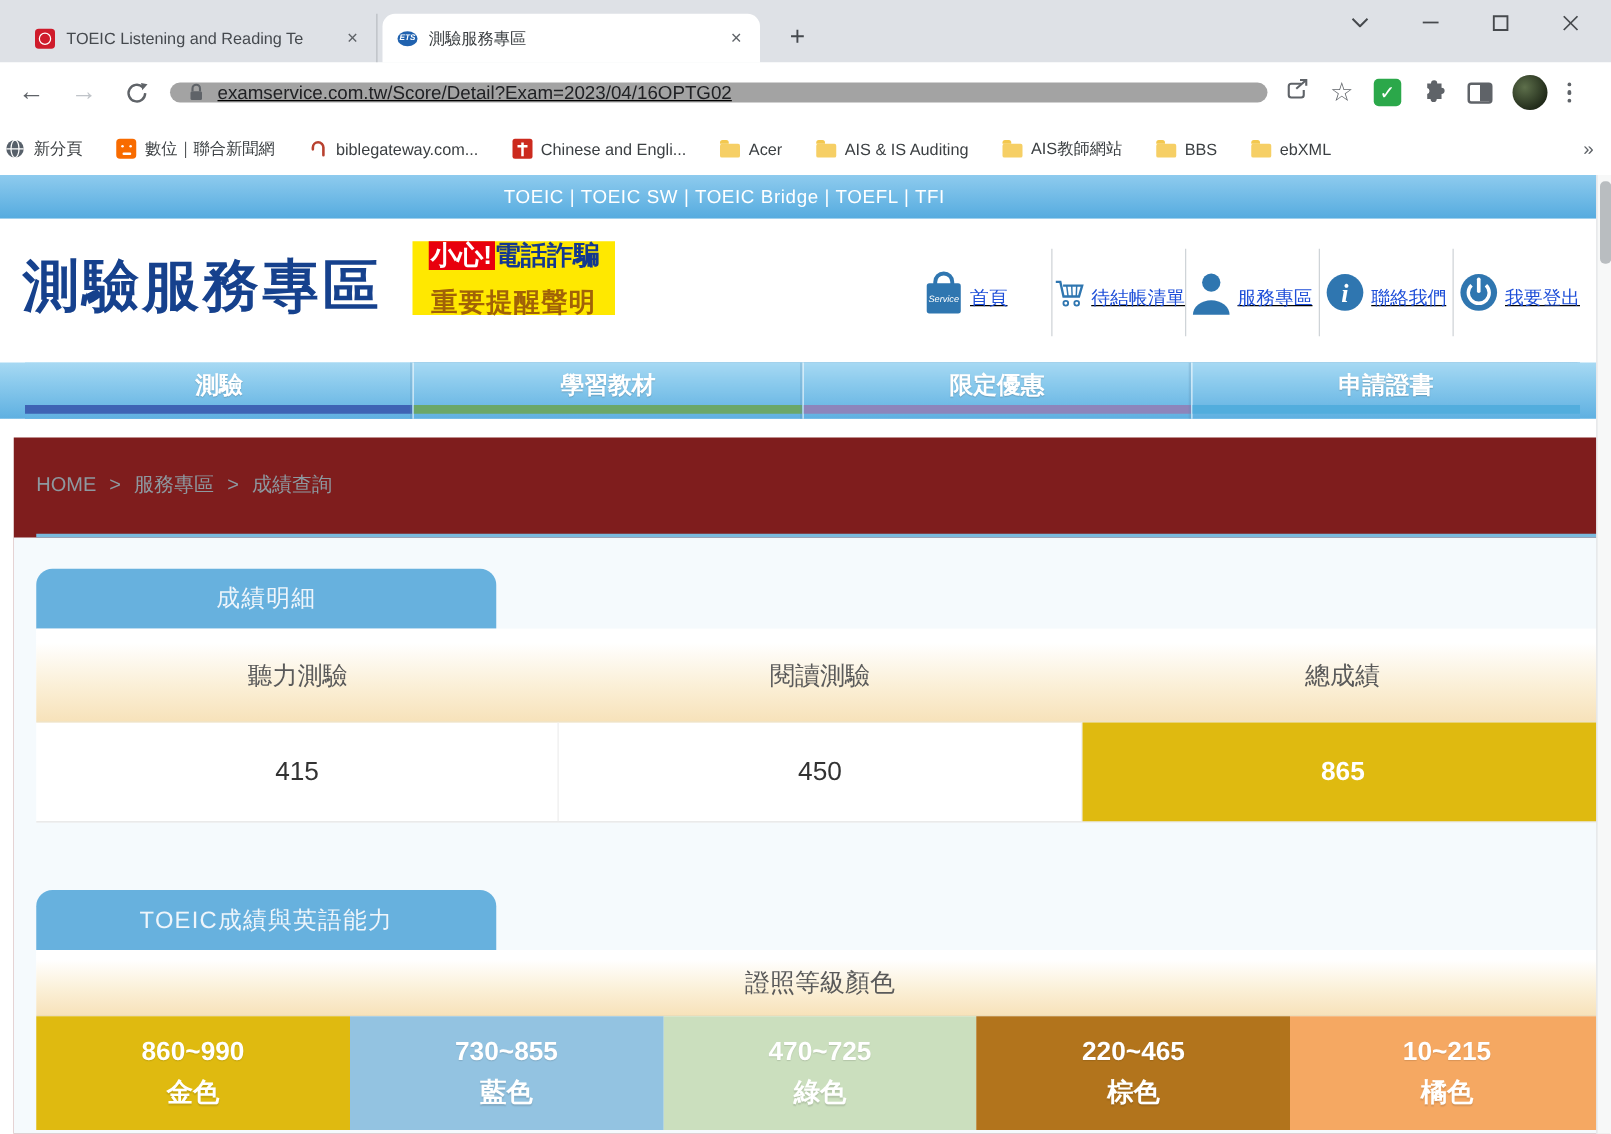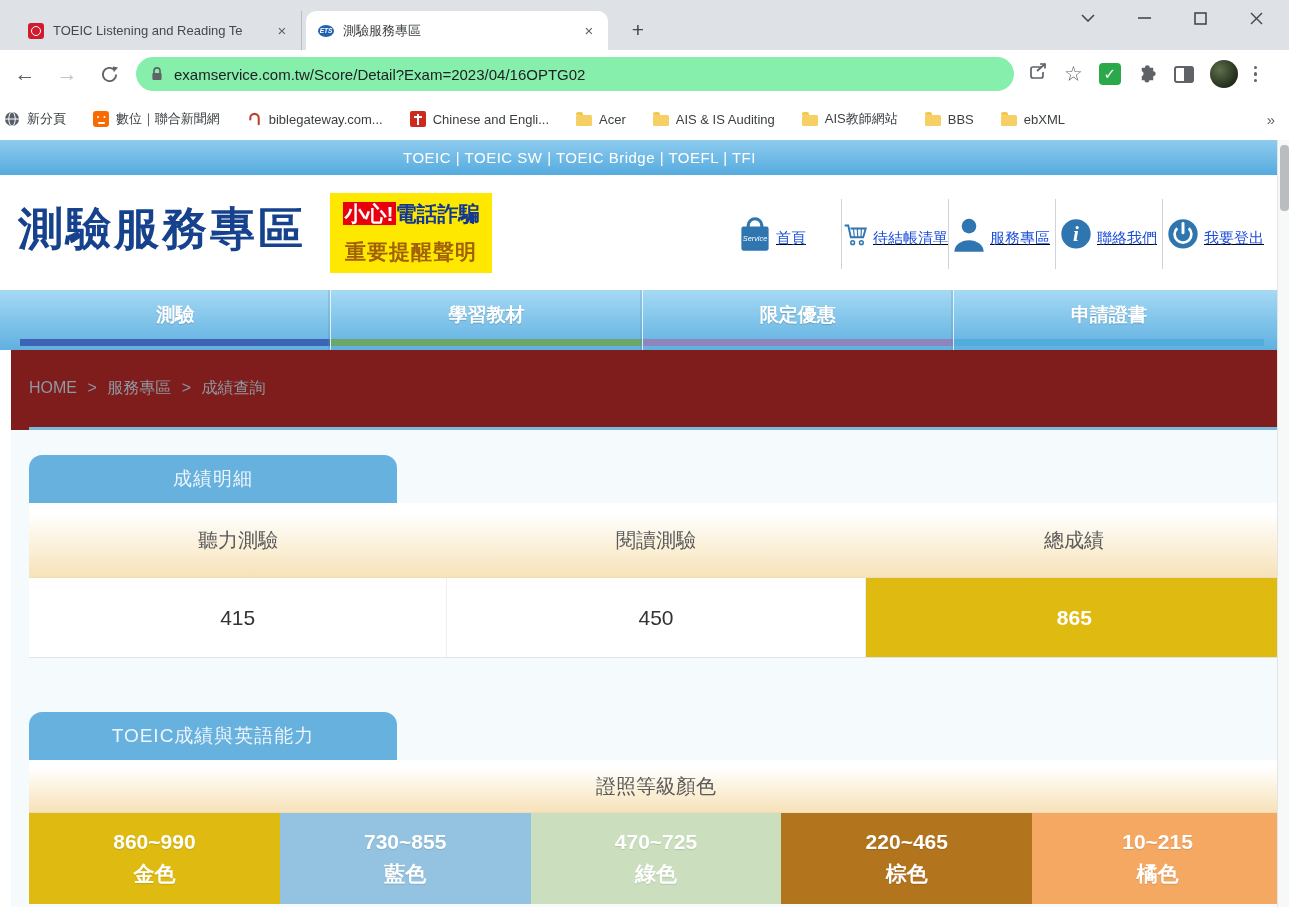--- a/index.html
+++ b/index.html
@@ -19,21 +19,21 @@
   .fav { width:16px; height:16px; flex:0 0 16px; position:relative; }
   .fav-seal { background:#cf1b2b; border-radius:3px; }
   .fav-seal::after { content:""; position:absolute; left:3px; top:3px; width:8px; height:8px; border:1.5px solid #fff; border-radius:50%; }
   .fav-ets { display:flex; align-items:center; justify-content:center; }
   .fav-ets .oval { width:16px; height:12px; background:#2062af; border-radius:50%; color:#fff; font-size:6.5px; font-style:italic; font-weight:bold; display:flex; align-items:center; justify-content:center; }
   .newtab { position:absolute; left:624px; top:16px; width:28px; height:28px; display:flex; align-items:center; justify-content:center; font-size:21px; color:#45494e; }
 
   .toolbar { position:absolute; left:0; top:50px; width:1289px; height:48px; background:#fff; display:flex; align-items:center; }
   .nav-ico { width:34px; height:34px; display:flex; align-items:center; justify-content:center; font-size:21px; color:#5f6368; margin-left:8px; }
   .nav-ico.disabled { color:#c0c4c9; }
-  .omnibox { margin-left:10px; width:878px; height:34px; background:#86efac; border-radius:17px; display:flex; align-items:center; padding:0 14px; }
+  .omnibox { margin-left:10px; width:878px; height:16px; background:#a3a3a3; border-radius:17px; display:flex; align-items:center; padding:0 14px;text-decoration:underline; }
   .omnibox .url { font-size:15px; color:#202124; margin-left:10px; white-space:nowrap; }
   .tb-right { display:flex; align-items:center; margin-left:14px; gap:16px; }
   .ext-check { width:22px; height:22px; background:#2ba84a; border-radius:4px; color:#fff; font-size:15px; font-weight:bold; display:flex; align-items:center; justify-content:center; }
   .sidebar-ico { width:20px; height:17px; border:2.3px solid #5f6368; border-radius:3px; position:relative; }
   .sidebar-ico::after { content:""; position:absolute; right:0; top:0; width:8px; height:100%; background:#5f6368; }
   .avatar { width:28px; height:28px; border-radius:50%; background:radial-gradient(circle at 35% 35%, #5d6f4b, #232d1b 70%, #11160c); }
   .dots { display:flex; flex-direction:column; gap:3px; }
   .dots i { width:3.5px; height:3.5px; border-radius:50%; background:#5f6368; }
 
   .bookmarks { position:absolute; left:0; top:98px; width:1289px; height:42px; background:#fff; display:flex; align-items:center; padding-left:4px; gap:27px; }
@@ -45,30 +45,30 @@
   .bm-udn::before { content:""; position:absolute; left:3.5px; top:4.5px; width:2.5px; height:2.5px; background:#fff; border-radius:50%; box-shadow:6.5px 0 0 #fff; }
   .bm-udn::after { content:""; position:absolute; left:4.5px; bottom:3.5px; width:7px; height:2px; background:#fff; border-radius:1px; }
   .bm-cross { width:16px; height:16px; background:#cc2a1e; border-radius:2px; position:relative; }
   .bm-cross::before { content:""; position:absolute; left:7px; top:2.5px; width:2.4px; height:11px; background:#fff; }
   .bm-cross::after { content:""; position:absolute; left:4px; top:5px; width:8.4px; height:2.4px; background:#fff; }
 
   
   .site-topbar { position:absolute; left:0; top:140px; width:1277px; height:35px; background:linear-gradient(180deg,#8ecbee,#55abdf); color:#fff; font-size:15px; line-height:35px; text-align:center; padding-right:118px; letter-spacing:.5px; }
   .site-header { position:absolute; left:0; top:175px; width:1277px; height:115px; background:#fff; }
   .logo { position:absolute; left:18px; top:24px; font-size:45px; font-weight:bold; color:#16418d; letter-spacing:3px; }
-  .warnbox { position:absolute; left:330px; top:18px; width:162px; height:80px; background:#ffe800; display:flex; flex-direction:column; justify-content:center; align-items:center; gap:10px; }
+  .warnbox { position:absolute; left:330px; top:18px; width:162px; height:59px; background:#ffe800; display:flex; flex-direction:column; justify-content:center; align-items:center; gap:10px; }
   .warnbox .l1 { font-size:21px; font-weight:bold; color:#14388f; white-space:nowrap; }
   .warnbox .l1 .hl { background:#e8000d; color:#fff; padding:0 2px; }
   .warnbox .l2 { font-size:21px; font-weight:bold; color:#a16207; letter-spacing:1px; }
   .quickmenu { position:absolute; right:8px; top:12px; height:92px; display:flex; }
   .qm-item { width:107px; display:flex; align-items:center; justify-content:flex-start; padding-top:4px; position:relative;text-decoration:underline; }
   .qm-item + .qm-item::before { content:""; position:absolute; left:0; top:12px; bottom:10px; width:1px; background:#cfd4d8; }
   .qm-item .lbl { margin-top:7px; font-size:15px; color:#1d4ed8; white-space:nowrap; }
 
-  .main-nav { position:absolute; left:0; top:290px; width:1277px; height:60px; background:linear-gradient(180deg,#a7d9f3,#8ccbed 35%,#5fb0e1); padding:0 13px 0 20px; }
+  .main-nav { position:absolute; left:0; top:290px; width:1277px; height:45px; background:linear-gradient(180deg,#a7d9f3,#8ccbed 35%,#5fb0e1); padding:0 13px 0 20px; }
   .main-nav .row { display:flex; height:100%; }
   .nav-tab { flex:1; position:relative; background:linear-gradient(180deg,#a7d9f3,#8ccbed 35%,#5fb0e1); display:flex; align-items:center; justify-content:center; }
   .nav-tab + .nav-tab { border-left:1px solid rgba(255,255,255,.75); box-shadow:-2px 0 0 rgba(90,140,175,.25); }
   .nav-tab .txt { color:#fff; font-size:19px; font-weight:bold; text-shadow:0 1px 1px rgba(0,0,0,.18); margin-bottom:10px; }
   .nav-tab .bar { position:absolute; left:0; right:0; bottom:4px; height:7px; }
 
   .content { position:absolute; left:11px; top:350px; width:1277px; height:557px; background:#7f1d1d; }
   .content .lower-bg { position:absolute; left:0; top:80px; width:100%; height:477px; background:#f5fafd; }
   .breadcrumb { position:absolute; left:18px; top:28px; font-size:16px; color:#8e99a0; }
   .breadcrumb span { margin-right:6px; }

